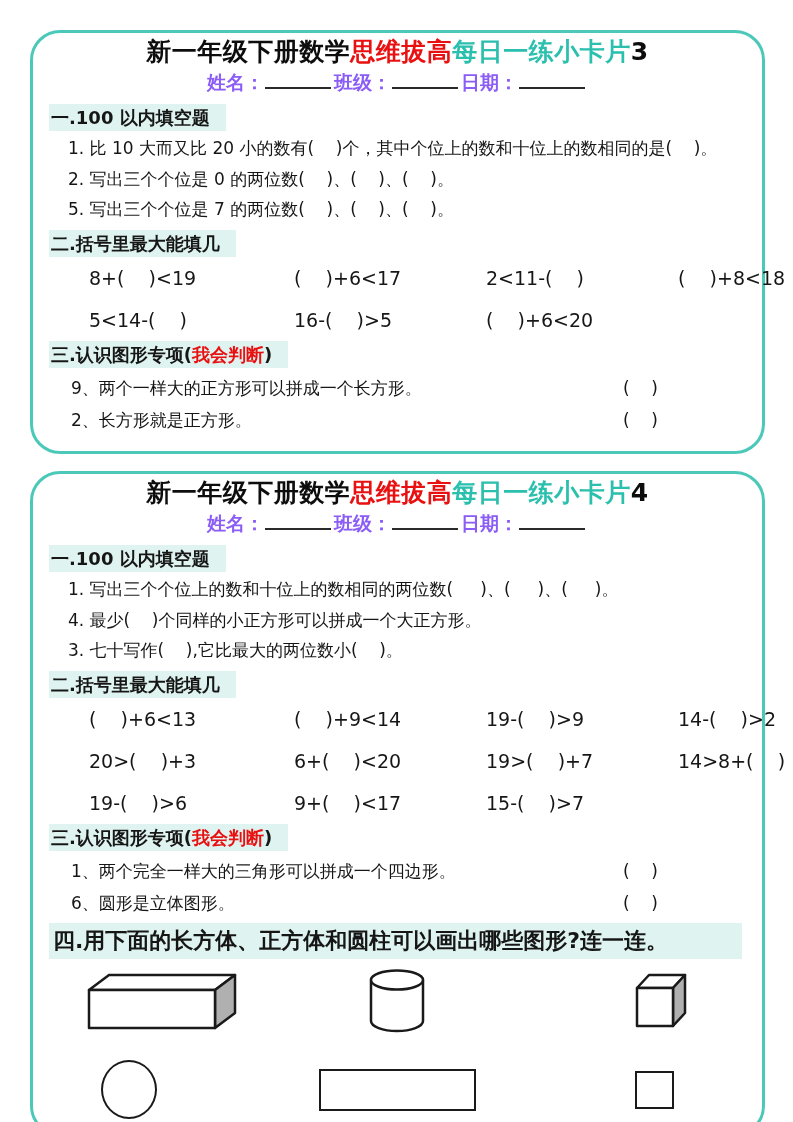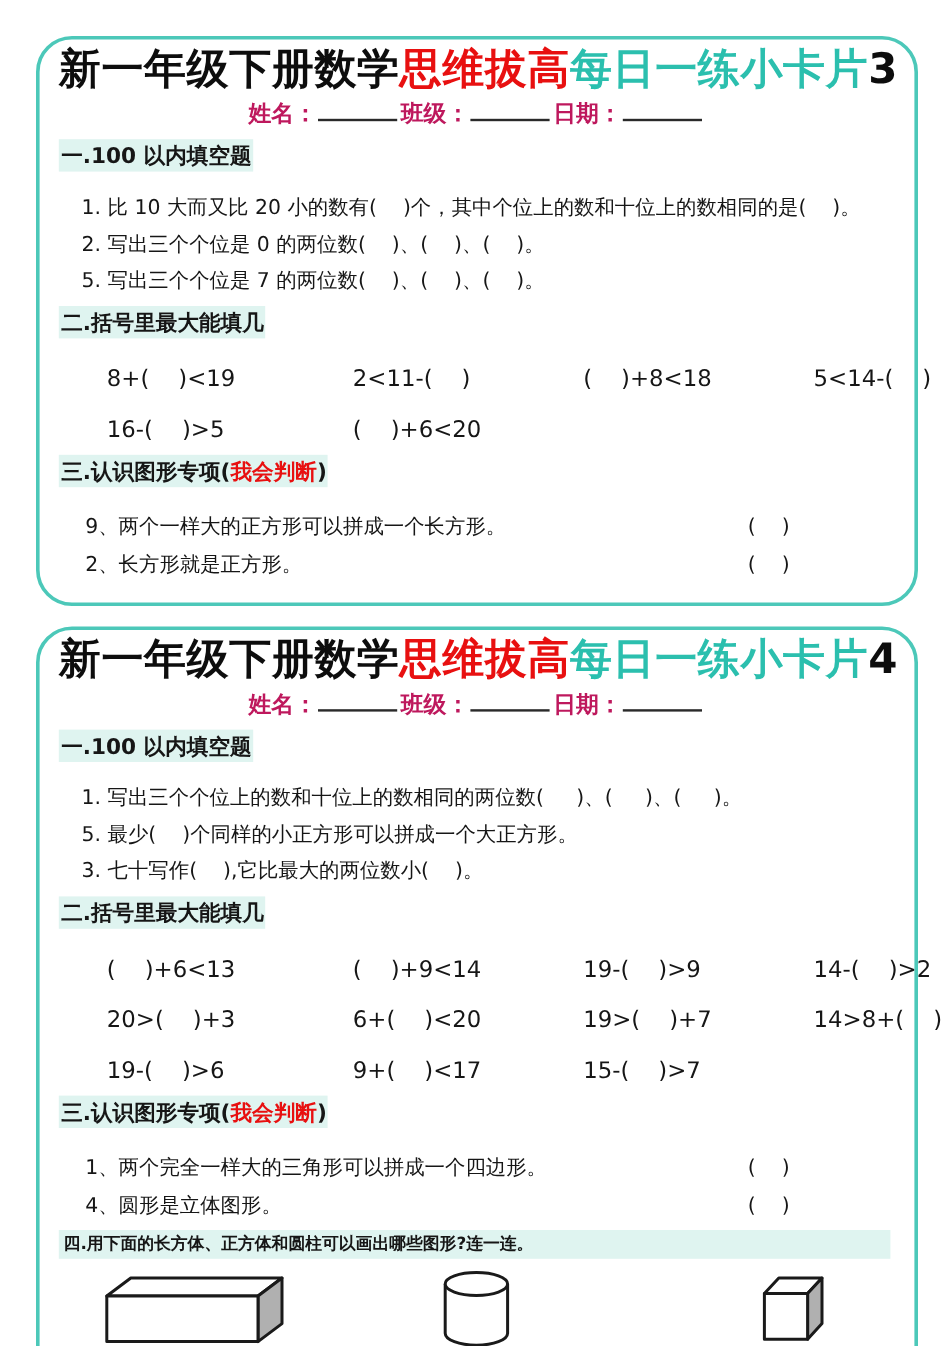--- a/index.html
+++ b/index.html
@@ -18,51 +18,51 @@
     border-radius:30px;
     background:#fff;
     margin:0 28px 0 30px;
     padding:4px 16px 12px 16px;
   }
   .card.first{margin-top:30px;}
   .card.second{margin-top:17px;}
   .card-title{
     text-align:center;
     font-weight:bold;
-    font-size:35px;
+    font-size:25px;
     line-height:1.2;
     white-space:nowrap;
     letter-spacing:0.5px;
   }
   .t-black{color:#0d0d0d;}
   .t-red{color:var(--red);}
   .t-teal{color:var(--teal-text);}
   .t-num{color:#0d0d0d;font-weight:bold;}
   .meta-line{
     text-align:center;
     font-size:19px;
     margin:3px 0 5px 0;
-    color:#be185d;
+    color:#8b5cf6;
   }
   .meta-label{font-weight:bold;}
   .blank{
     display:inline-block;
     width:66px;
     height:17px;
     border-bottom:2px solid #2a2a2a;
     margin:0 3px 0 1px;
     vertical-align:baseline;
   }
   .sec-heading{
     display:inline-block;
     background:var(--hl);
     font-weight:bold;
     font-size:18px;
-    padding:2px 1px 1px 2px;
-    margin:3px 0 14px 0;
+    padding:2px 16px 1px 2px;
+    margin:3px 0 1px 0;
     white-space:pre-wrap;
   }
   .sec-heading .hl-red{color:var(--red);text-align:right;}
   .item{
     font-size:17px;
     line-height:1.62;
     padding-left:40px;
     text-indent:-21px;
     white-space:pre-wrap;
     margin:3px 0;
@@ -90,21 +90,21 @@
   }
   .judge-answer{
     margin-left:auto;
     margin-right:88px;
     white-space:pre;
   }
   .sec4-heading{
     display:block;
     background:var(--hl);
     font-weight:bold;
-    font-size:14px;
+    font-size:22px;
     padding:3px 4px;
     margin:6px 4px 4px 0;
     white-space:pre-wrap;
   }
   .shape-row{
     display:grid;
     grid-template-columns:1fr 1fr 1fr;
     align-items:center;
   }
   .shape-row.top{margin-top:6px;height:72px;}
@@ -146,20 +146,21 @@
     <span class="sec-heading">一.100 以内填空题</span>
     <div class="item">1. 比 10 大而又比 20 小的数有(    )个，其中个位上的数和十位上的数相同的是(    )。</div>
     <div class="item">2. 写出三个个位是 0 的两位数(    )、(    )、(    )。</div>
     <div class="item">5. 写出三个个位是 7 的两位数(    )、(    )、(    )。</div>
   </div>
 
   <div>
     <span class="sec-heading">二.括号里最大能填几</span>
     <div class="eq-grid">
       <span class="eq">8+(    )&lt;19</span>
+      <span class="eq">(    )+6&lt;17</span>
       <span class="eq">2&lt;11-(    )</span>
       <span class="eq">(    )+8&lt;18</span>
       <span class="eq">5&lt;14-(    )</span>
       <span class="eq">16-(    )&gt;5</span>
       <span class="eq">(    )+6&lt;20</span>
     </div>
   </div>
 
   <div>
     <span class="sec-heading"><span>三.认识图形专项(</span><span class="hl-red">我会判断</span><span>)</span></span>
@@ -179,21 +180,21 @@
     <span class="t-black">新一年级下册数学</span><span class="t-red">思维拔高</span><span class="t-teal">每日一练小卡片</span><span class="t-num">4</span>
   </div>
 
   <div class="meta-line">
     <span class="meta-label">姓名：</span><span class="blank"></span><span class="meta-label">班级：</span><span class="blank"></span><span class="meta-label">日期：</span><span class="blank"></span>
   </div>
 
   <div>
     <span class="sec-heading">一.100 以内填空题</span>
     <div class="item">1. 写出三个个位上的数和十位上的数相同的两位数(     )、(     )、(     )。</div>
-    <div class="item">5. 最少(    )个同样的小正方形可以拼成一个大正方形。</div>
+    <div class="item">4. 最少(    )个同样的小正方形可以拼成一个大正方形。</div>
     <div class="item">3. 七十写作(    ),它比最大的两位数小(    )。</div>
   </div>
 
   <div>
     <span class="sec-heading">二.括号里最大能填几</span>
     <div class="eq-grid">
       <span class="eq">(    )+6&lt;13</span>
       <span class="eq">(    )+9&lt;14</span>
       <span class="eq">19-(    )&gt;9</span>
       <span class="eq">14-(    )&gt;2</span>
@@ -207,21 +208,21 @@
     </div>
   </div>
 
   <div>
     <span class="sec-heading"><span>三.认识图形专项(</span><span class="hl-red">我会判断</span><span>)</span></span>
     <div class="judge">
       <span>1、两个完全一样大的三角形可以拼成一个四边形。</span>
       <span class="judge-answer">(    )</span>
     </div>
     <div class="judge">
-      <span>4、圆形是立体图形。</span>
+      <span>6、圆形是立体图形。</span>
       <span class="judge-answer">(    )</span>
     </div>
   </div>
 
   <div>
     <span class="sec4-heading">四.用下面的长方体、正方体和圆柱可以画出哪些图形?连一连。</span>
 
     <div class="shape-row top">
       <div class="shape-cell cell-left">
         <svg width="168" height="64" viewBox="0 0 168 64">

